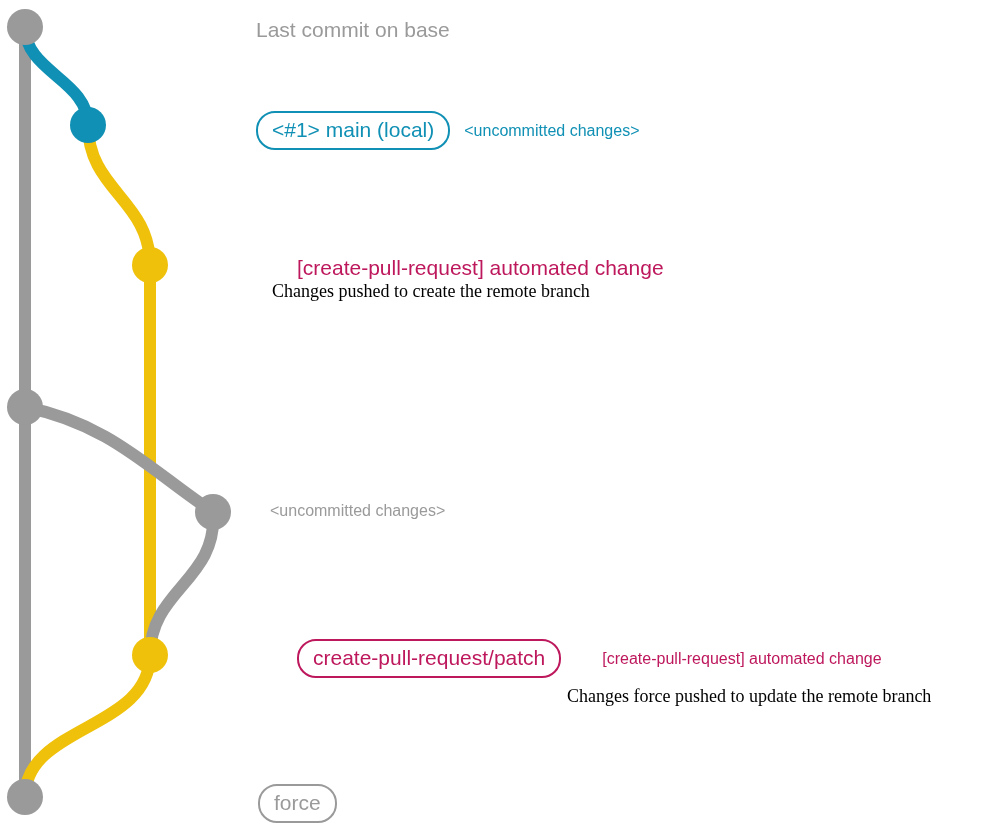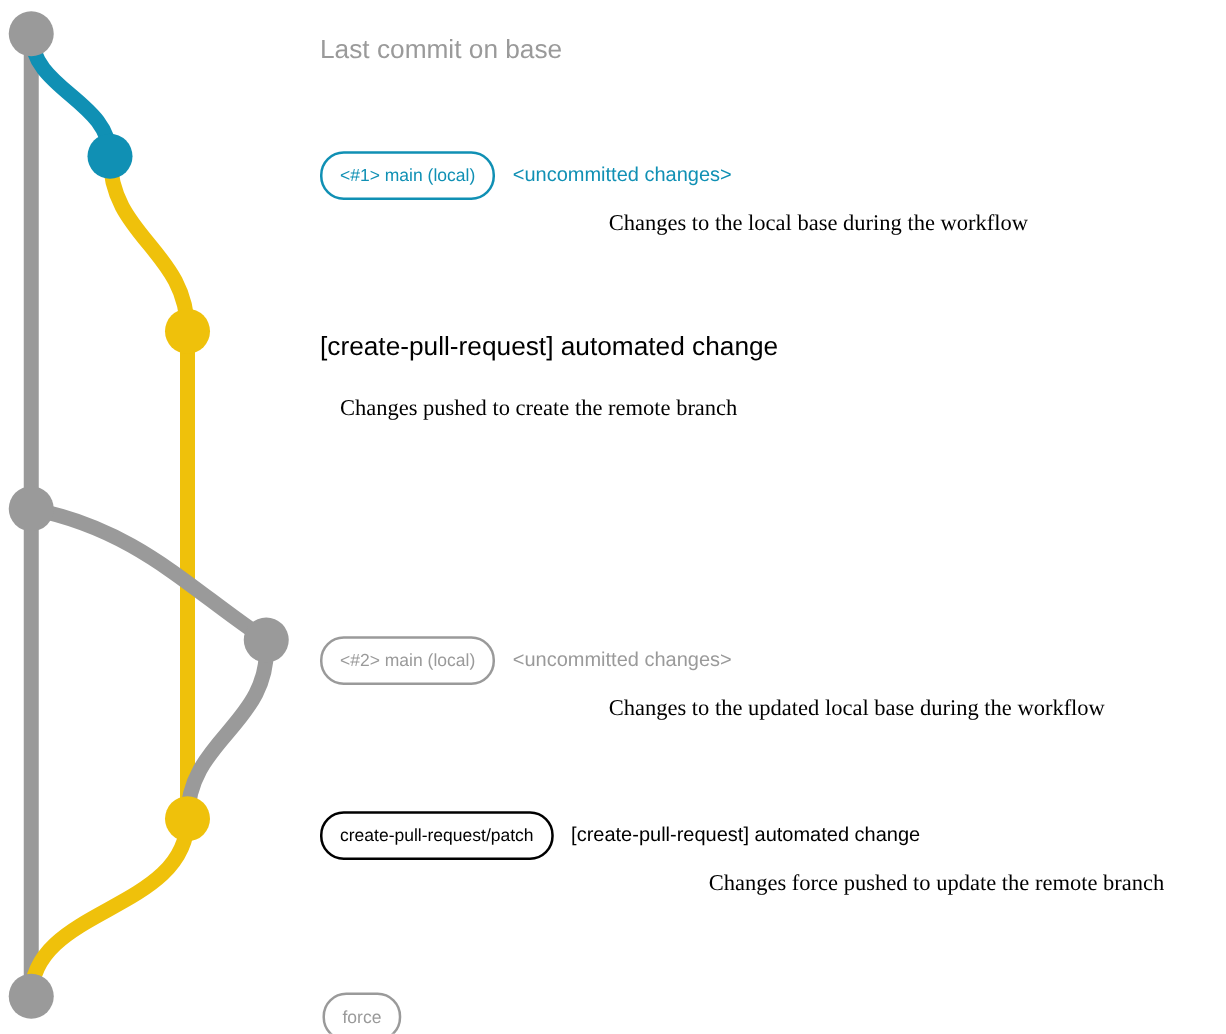--- a/index.html
+++ b/index.html
@@ -21,21 +21,21 @@
     position: absolute;
     left: 0;
     top: 0;
     width: 981px;
     height: 827px;
   }
 
   .labels-layer {
     position: absolute;
     left: 0;
-    top: 14px;
+    top: 4px;
     width: 981px;
     height: 660px;
   }
 
   
   .row {
     position: absolute;
     display: flex;
     align-items: flex-start;
     flex-direction: column;
@@ -56,21 +56,21 @@
   }
 
   
   .badge {
     display: inline-block;
     box-sizing: border-box;
     border: 2px solid currentColor;
     border-radius: 19px;
     padding: 5px 14px 6px 14px;
     font-family: "Liberation Sans", sans-serif;
-    font-size: 14px;
+    font-size: 21px;
     line-height: 24px;
     white-space: nowrap;
     background: transparent;
   }
 
   
   .commit-subject {
     font-family: "Liberation Sans", sans-serif;
     font-size: 16px;
     line-height: 24px;
@@ -89,21 +89,21 @@
   
   .description {
     font-family: "Liberation Serif", serif;
     font-size: 18px;
     line-height: 22px;
     color: #000000;
     white-space: nowrap;
   }
 
   .c-teal  { color: #1090b4; }
-  .c-yellow{ color: #000000; }
+  .c-yellow{ color: #be185d; margin-left: 41px; }
   .c-gray  { color: #9a9a9a; }
 </style>
 </head>
 <body>
 
 <svg id="graph-canvas" viewBox="0 0 981 827" xmlns="http://www.w3.org/2000/svg">
 
   <path d="M 25 27 L 25 407" stroke="#9a9a9a" stroke-width="12" fill="none" stroke-linecap="butt"></path>
 
   <path d="M 25 407 L 25 797" stroke="#9a9a9a" stroke-width="12" fill="none" stroke-linecap="butt"></path>
@@ -131,37 +131,34 @@
 
 <div class="labels-layer">
 
   <div class="plain-heading c-gray" style="left:256px; top:13px;">Last commit on base</div>
 
   <div class="row" style="left:256px; top:107px;">
     <div class="row-top">
       <span class="badge c-teal">&lt;#1&gt; main (local)</span>
       <span class="commit-subject c-teal">&lt;uncommitted changes&gt;</span>
     </div>
-    <div class="description" style="margin-left:231px; margin-top:7px;">Changes to the local base during the workflow</div>
   </div>
 
   <div class="row" style="left:256px; top:252px;">
     <div class="row-top">
       <span class="commit-subject-solo c-yellow">[create-pull-request] automated change</span>
     </div>
-    <div class="description" style="margin-left:16px; margin-top:25px;">Changes pushed to create the remote branch</div>
+    <div class="description" style="margin-left:16px; margin-top:0;">Changes pushed to create the remote branch</div>
   </div>
 
 
   <div class="row" style="left:256px; top:495px;">
     <div class="row-top">
-      <span class="badge c-gray">&lt;#2&gt; main (local)</span>
       <span class="commit-subject c-gray">&lt;uncommitted changes&gt;</span>
     </div>
-    <div class="description" style="margin-left:231px; margin-top:7px;">Changes to the updated local base during the workflow</div>
   </div>
 
   <div class="row" style="left:256px; top:635px;">
     <div class="row-top">
       <span class="badge c-yellow">create-pull-request/patch</span>
       <span class="commit-subject c-yellow">[create-pull-request] automated change</span>
     </div>
     <div class="description" style="margin-left:311px; margin-top:7px;text-align:right;">Changes force pushed to update the remote branch</div>
   </div>
 

